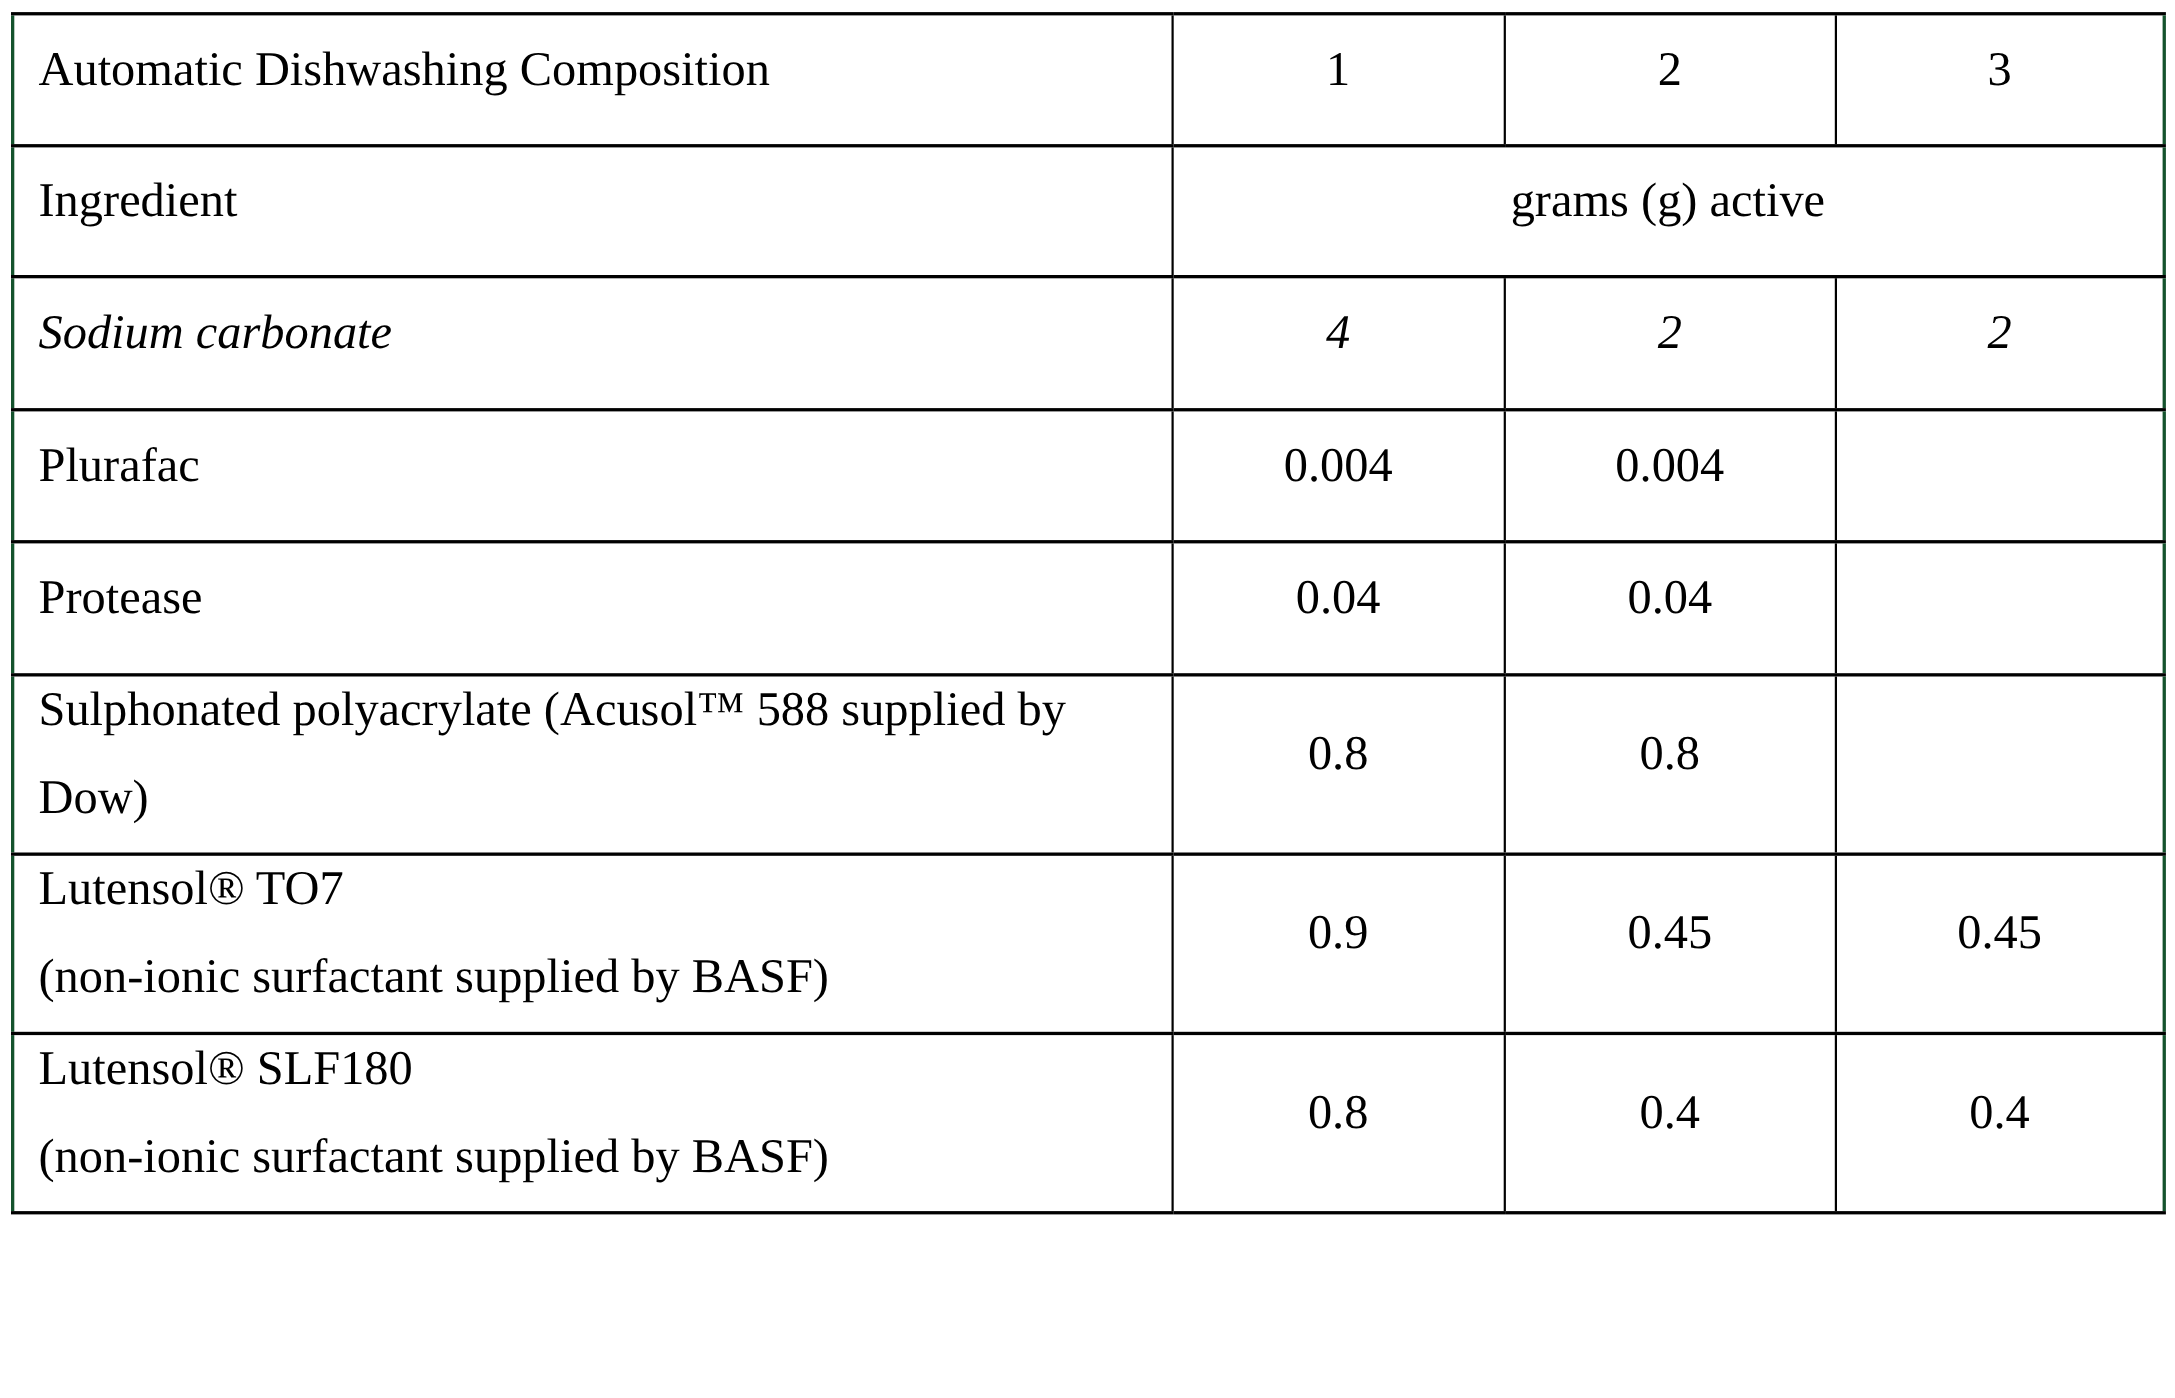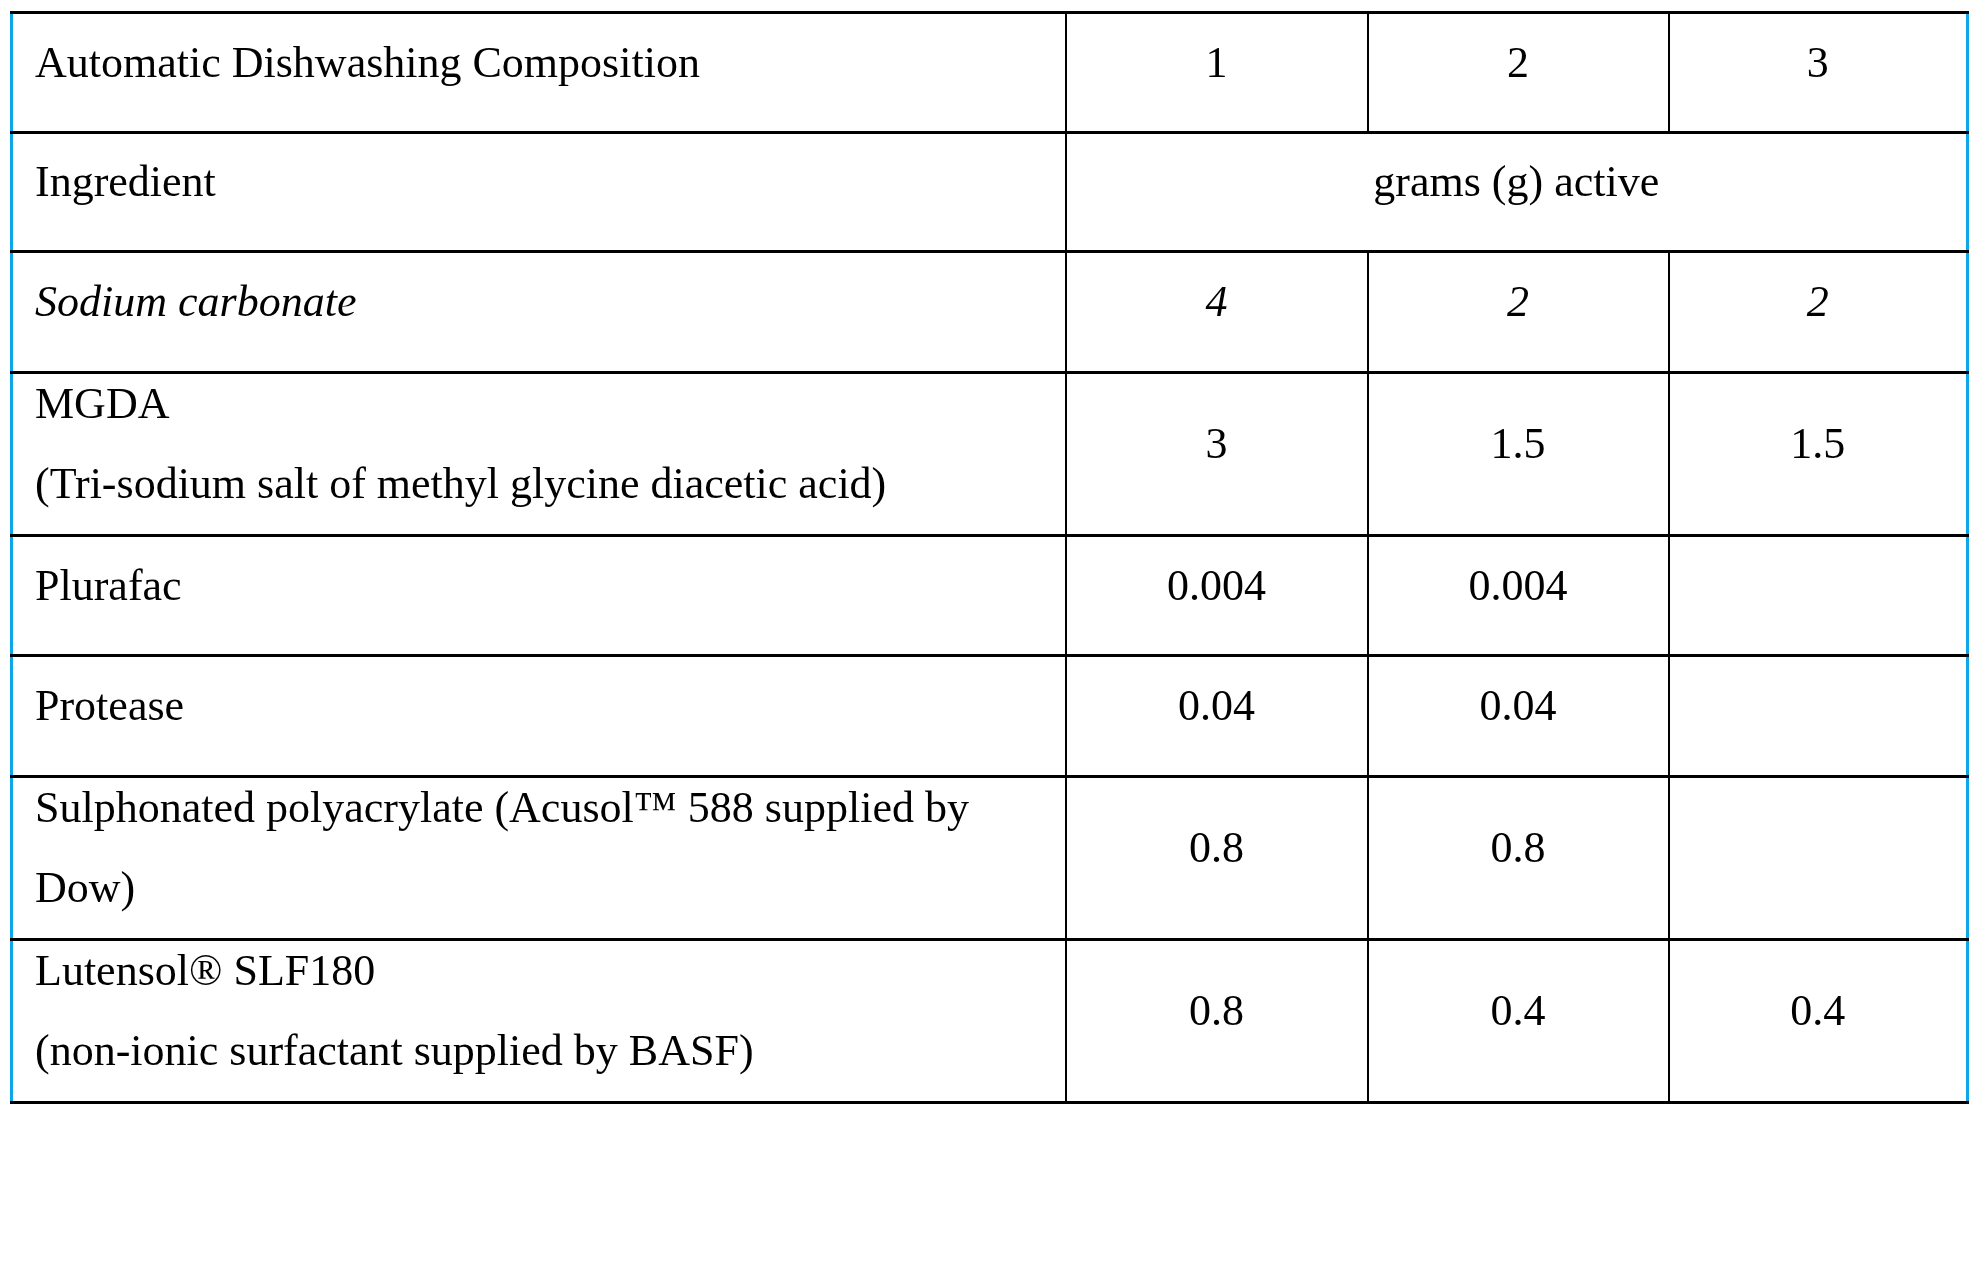--- a/index.html
+++ b/index.html
@@ -2,21 +2,21 @@
 <html><head>
 <meta charset="utf-8">
 <style>
   html, body { margin: 0; padding: 0; background: #ffffff; }
   body { width: 1977px; height: 1271px; position: relative; overflow: hidden;
          font-family: "Liberation Serif", "DejaVu Serif", serif; color: #000; }
   table.comp {
     position: absolute; left: 10px; top: 11px;
     border-collapse: collapse; table-layout: fixed;
     width: 1956px;
-    border: 3px solid #0ea5e9;
+    border: 3px solid #14532d;
   }
   table.comp td {
     border-left: 2px solid #000;
     border-right: 2px solid #000;
     border-top: 3px solid #000;
     border-bottom: 3px solid #000;
     padding: 0;
     font-size: 44px;
     line-height: 80px;
     vertical-align: middle;
@@ -82,37 +82,20 @@
           <span class="txt">4</span>
         </td>
       <td class="num">
           <span class="txt">2</span>
         </td>
       <td class="num">
           <span class="txt">2</span>
         </td>
     </tr>
 
-    <tr class="r3">
-      <td class="label">
-          <span class="txt">
-            <span class="line">MGDA</span>
-            <span class="line">(Tri-sodium salt of methyl glycine diacetic acid)</span>
-          </span>
-        </td>
-      <td class="num">
-          <span class="txt">3</span>
-        </td>
-      <td class="num">
-          <span class="txt">1.5</span>
-        </td>
-      <td class="num">
-          <span class="txt">1.5</span>
-        </td>
-    </tr>
 
     <tr class="r4">
       <td class="label">
           <span class="txt">Plurafac</span>
         </td>
       <td class="num">
           <span class="txt">0.004</span>
         </td>
       <td class="num">
           <span class="txt">0.004</span>
@@ -145,20 +128,37 @@
           <span class="txt">0.8</span>
         </td>
       <td class="num">
           <span class="txt">0.8</span>
         </td>
       <td class="num">
           <span class="txt"></span>
         </td>
     </tr>
 
+    <tr class="r7">
+      <td class="label">
+          <span class="txt">
+            <span class="line">Lutensol® TO7</span>
+            <span class="line">(non-ionic surfactant supplied by BASF)</span>
+          </span>
+        </td>
+      <td class="num">
+          <span class="txt">0.9</span>
+        </td>
+      <td class="num">
+          <span class="txt">0.45</span>
+        </td>
+      <td class="num">
+          <span class="txt">0.45</span>
+        </td>
+    </tr>
 
     <tr class="r8">
       <td class="label">
           <span class="txt">
             <span class="line">Lutensol® SLF180</span>
             <span class="line">(non-ionic surfactant supplied by BASF)</span>
           </span>
         </td>
       <td class="num">
           <span class="txt">0.8</span>

